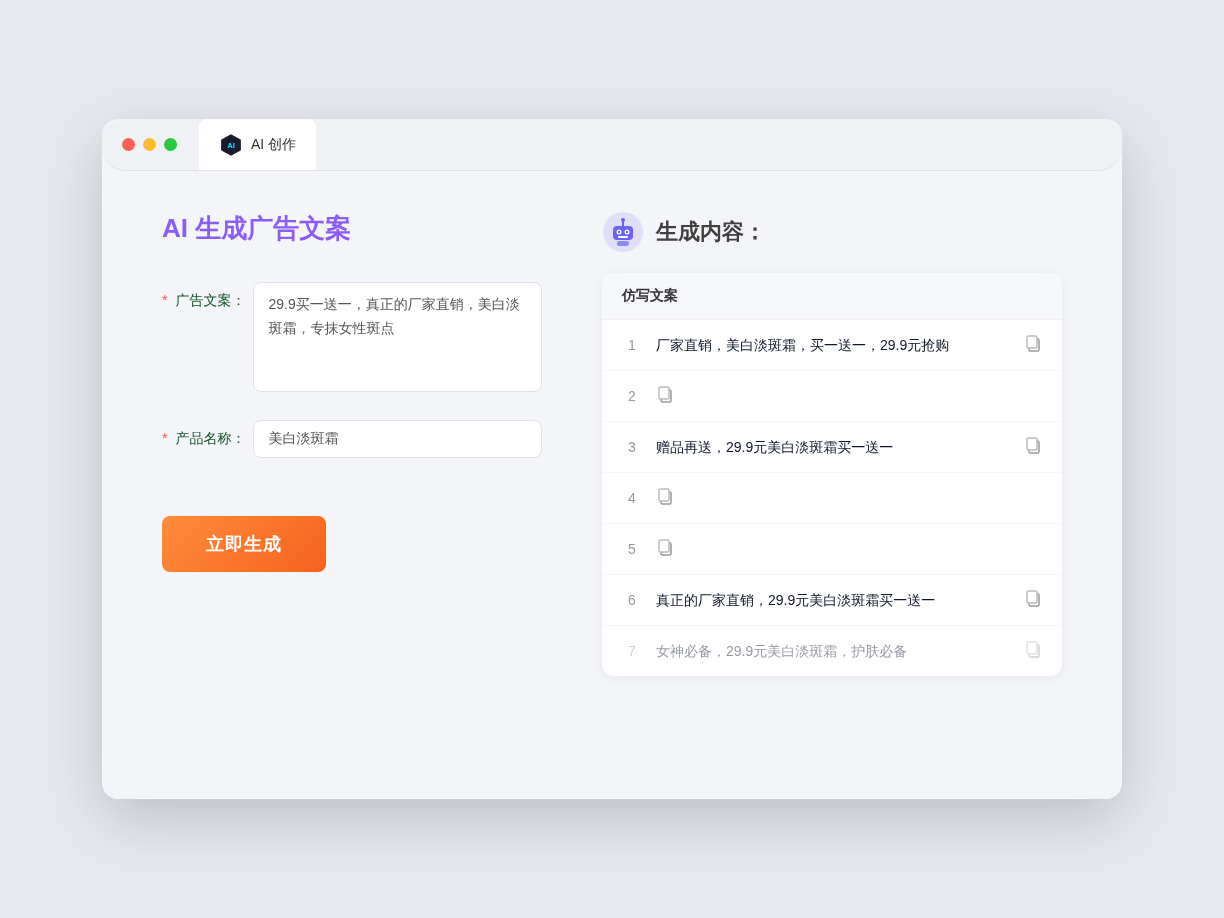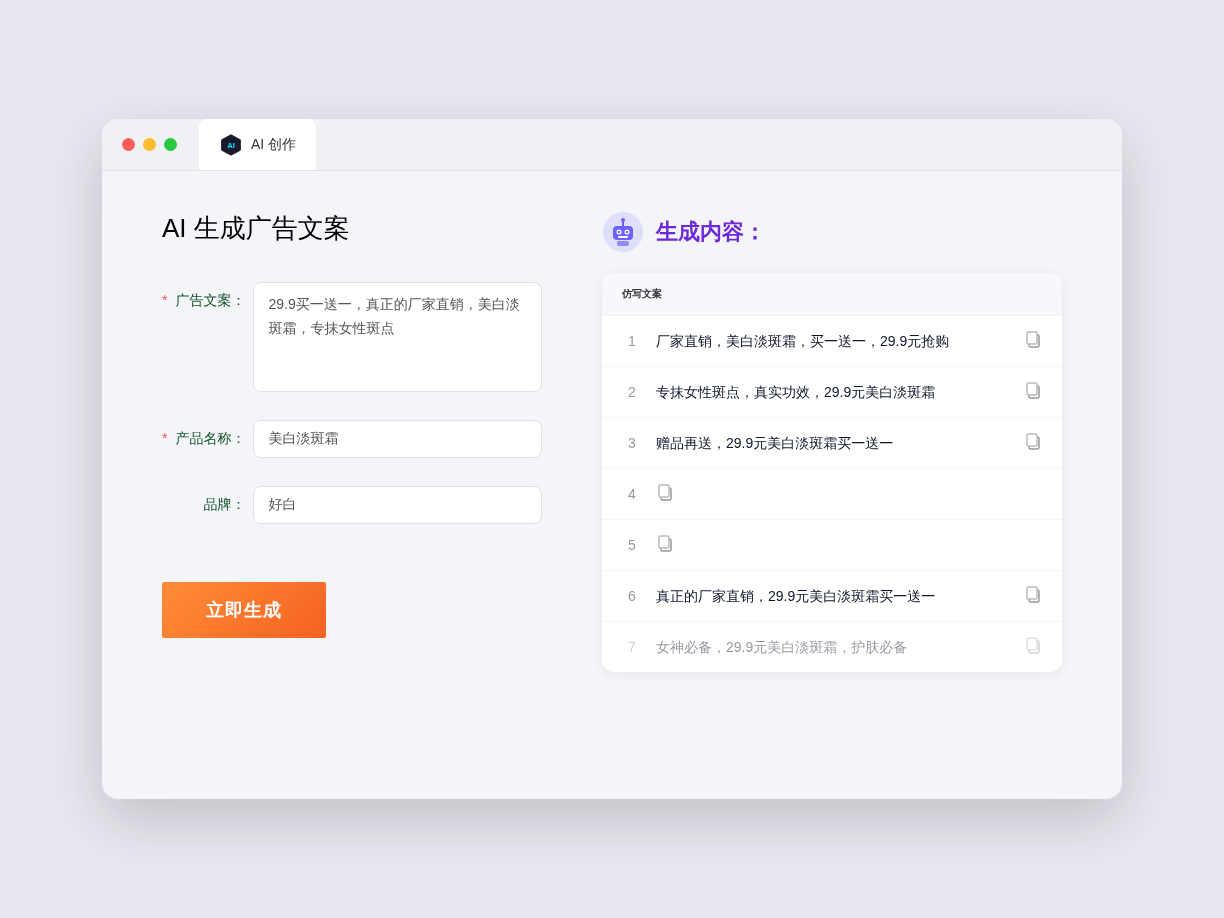--- a/index.html
+++ b/index.html
@@ -25,20 +25,21 @@
     }
 
     
     .title-bar {
       background: #f0f1f5;
       height: 52px;
       display: flex;
       padding: 0 20px;
       gap: 10px;
       border-bottom: 1px solid #e0e0e8;
+      border-radius: 23px;
     }
 
     .traffic-lights {
       display: flex;
       gap: 8px;
       align-items: center;
       margin-right: 12px;
     }
 
     .traffic-light {
@@ -75,22 +76,22 @@
       background: #f4f5f9;
     }
 
     
     .left-panel {
       flex: 0 0 380px;
     }
 
     .page-title {
       font-size: 26px;
-      font-weight: 400;
-      color: #000000;
+      font-weight: 700;
+      color: #8b5cf6;
       margin-bottom: 36px;
     }
 
     .form-group {
       display: flex;
       align-items: flex-start;
       margin-bottom: 28px;
       gap: 8px;
     }
 
@@ -126,21 +127,21 @@
     .form-textarea {
       min-height: 110px;
       line-height: 1.7;
     }
 
     .generate-button {
       margin-top: 30px;
       background: linear-gradient(135deg, #ff8c3a, #f5621e);
       color: #ffffff;
       border: none;
-      border-radius: 2px;
+      border-radius: 8px;
       padding: 16px 44px;
       font-size: 18px;
       font-weight: 600;
       cursor: pointer;
       font-family: inherit;
       letter-spacing: 1px;
     }
 
     
     .right-panel {
@@ -155,34 +156,34 @@
     }
 
     .bot-icon {
       width: 42px;
       height: 42px;
     }
 
     .right-title {
       font-size: 22px;
       font-weight: 600;
-      color: #6d28d9;
+      color: #404040;
     }
 
     .results-table {
       background: #ffffff;
       border-radius: 12px;
       overflow: hidden;
       box-shadow: 0 2px 12px rgba(0,0,0,0.06);
     }
 
     .results-header {
       background: #f7f8fc;
       padding: 14px 20px;
-      font-size: 10px;
+      font-size: 14px;
       font-weight: 600;
       color: #333;
       border-bottom: 1px solid #f0f0f5;
     }
 
     .result-row {
       display: flex;
       align-items: center;
       padding: 14px 20px;
       border-bottom: 1px solid #f5f5fa;
@@ -245,25 +246,20 @@
       </div>
 
       
       <div class="form-group">
         <span class="required-star">*</span>
         <label class="form-label">产品名称：</label>
         <input type="text" class="form-input" value="美白淡斑霜" style="">
       </div>
 
       
-      <div class="form-group">
-        <span class="required-star" style="color:transparent">*</span>
-        <label class="form-label">品牌：</label>
-        <input type="text" class="form-input" value="好白" style="">
-      </div>
 
       <button class="generate-button">立即生成</button>
     </div>
 
     <div class="right-panel">
       <div class="right-header">
 
         <svg class="bot-icon" viewBox="0 0 42 42" fill="none" xmlns="http://www.w3.org/2000/svg">
           <circle cx="21" cy="21" r="20" fill="#6c63ff" opacity="0.15"></circle>
 
@@ -291,21 +287,20 @@
             <div class="result-row">
               <span class="row-number">1</span>
               <span class="row-text">厂家直销，美白淡斑霜，买一送一，29.9元抢购</span>
               <span><svg width="18" height="18" viewBox="0 0 18 18" fill="none" xmlns="http://www.w3.org/2000/svg">
       <rect x="5" y="5" width="10" height="12" rx="1.5" stroke="#999" stroke-width="1.5" fill="none"></rect>
       <rect x="3" y="2" width="10" height="12" rx="1.5" stroke="#bbb" stroke-width="1.5" fill="white"></rect>
     </svg></span>
             </div>
             <div class="result-row">
               <span class="row-number">2</span>
-              <span class="row-text">专抹女性斑点，真实功效，29.9元美白淡斑霜</span>
               <span><svg width="18" height="18" viewBox="0 0 18 18" fill="none" xmlns="http://www.w3.org/2000/svg">
       <rect x="5" y="5" width="10" height="12" rx="1.5" stroke="#999" stroke-width="1.5" fill="none"></rect>
       <rect x="3" y="2" width="10" height="12" rx="1.5" stroke="#bbb" stroke-width="1.5" fill="white"></rect>
     </svg></span>
             </div>
             <div class="result-row">
               <span class="row-number">3</span>
               <span class="row-text">赠品再送，29.9元美白淡斑霜买一送一</span>
               <span><svg width="18" height="18" viewBox="0 0 18 18" fill="none" xmlns="http://www.w3.org/2000/svg">
       <rect x="5" y="5" width="10" height="12" rx="1.5" stroke="#999" stroke-width="1.5" fill="none"></rect>

